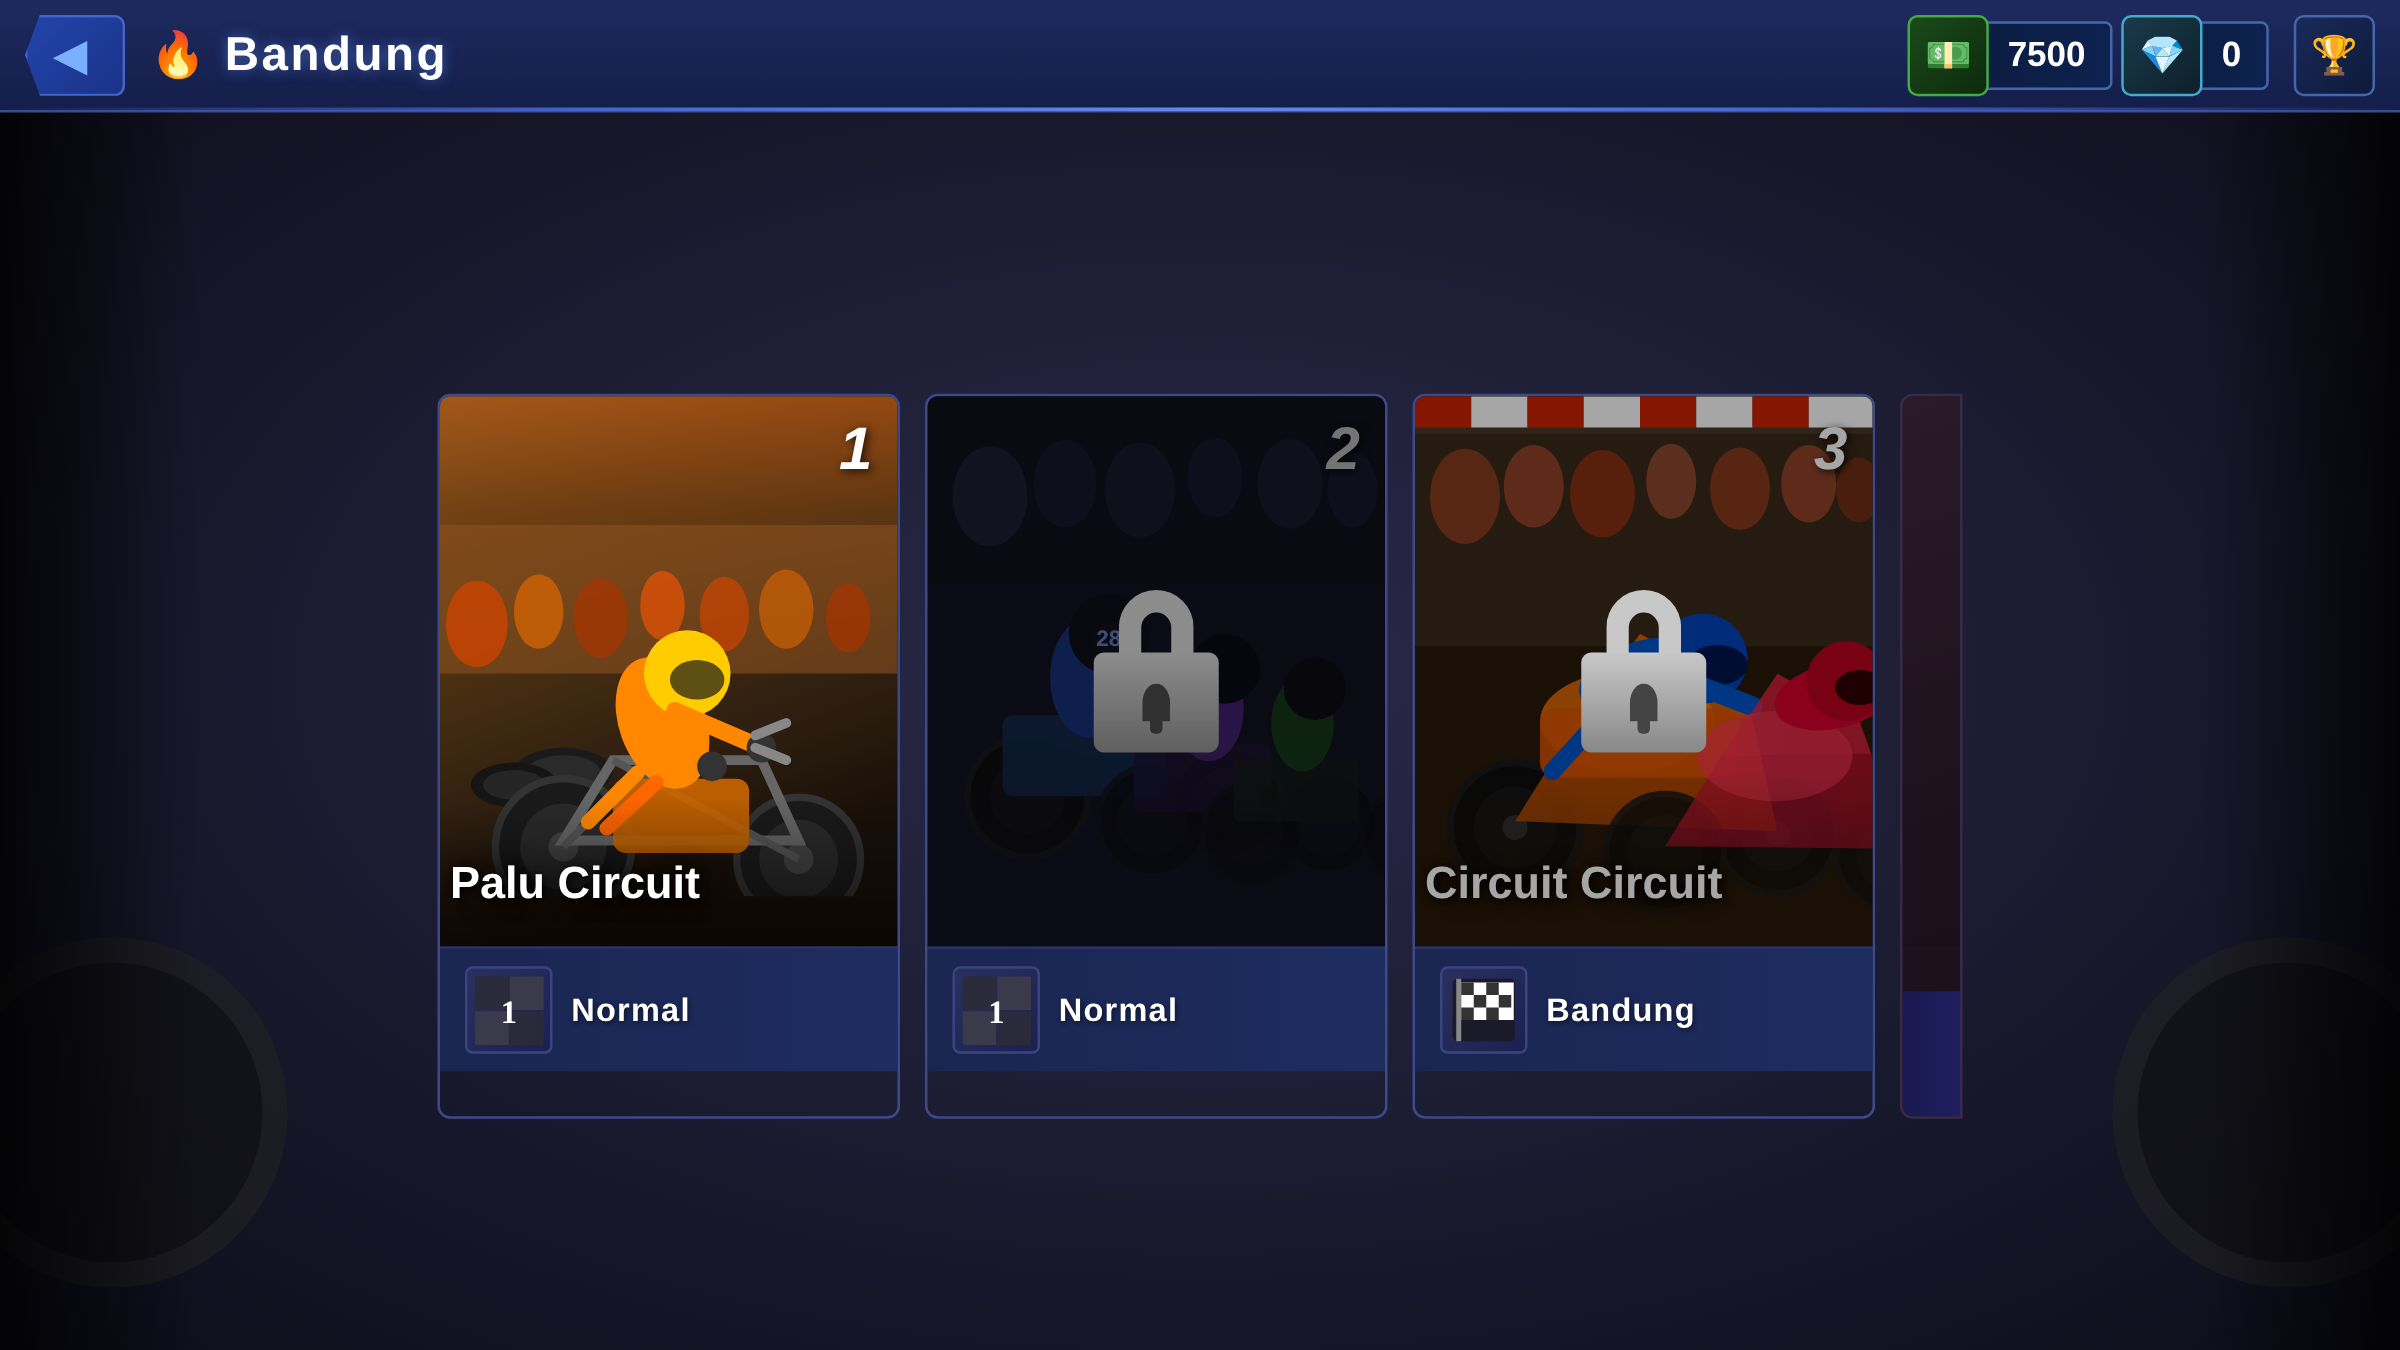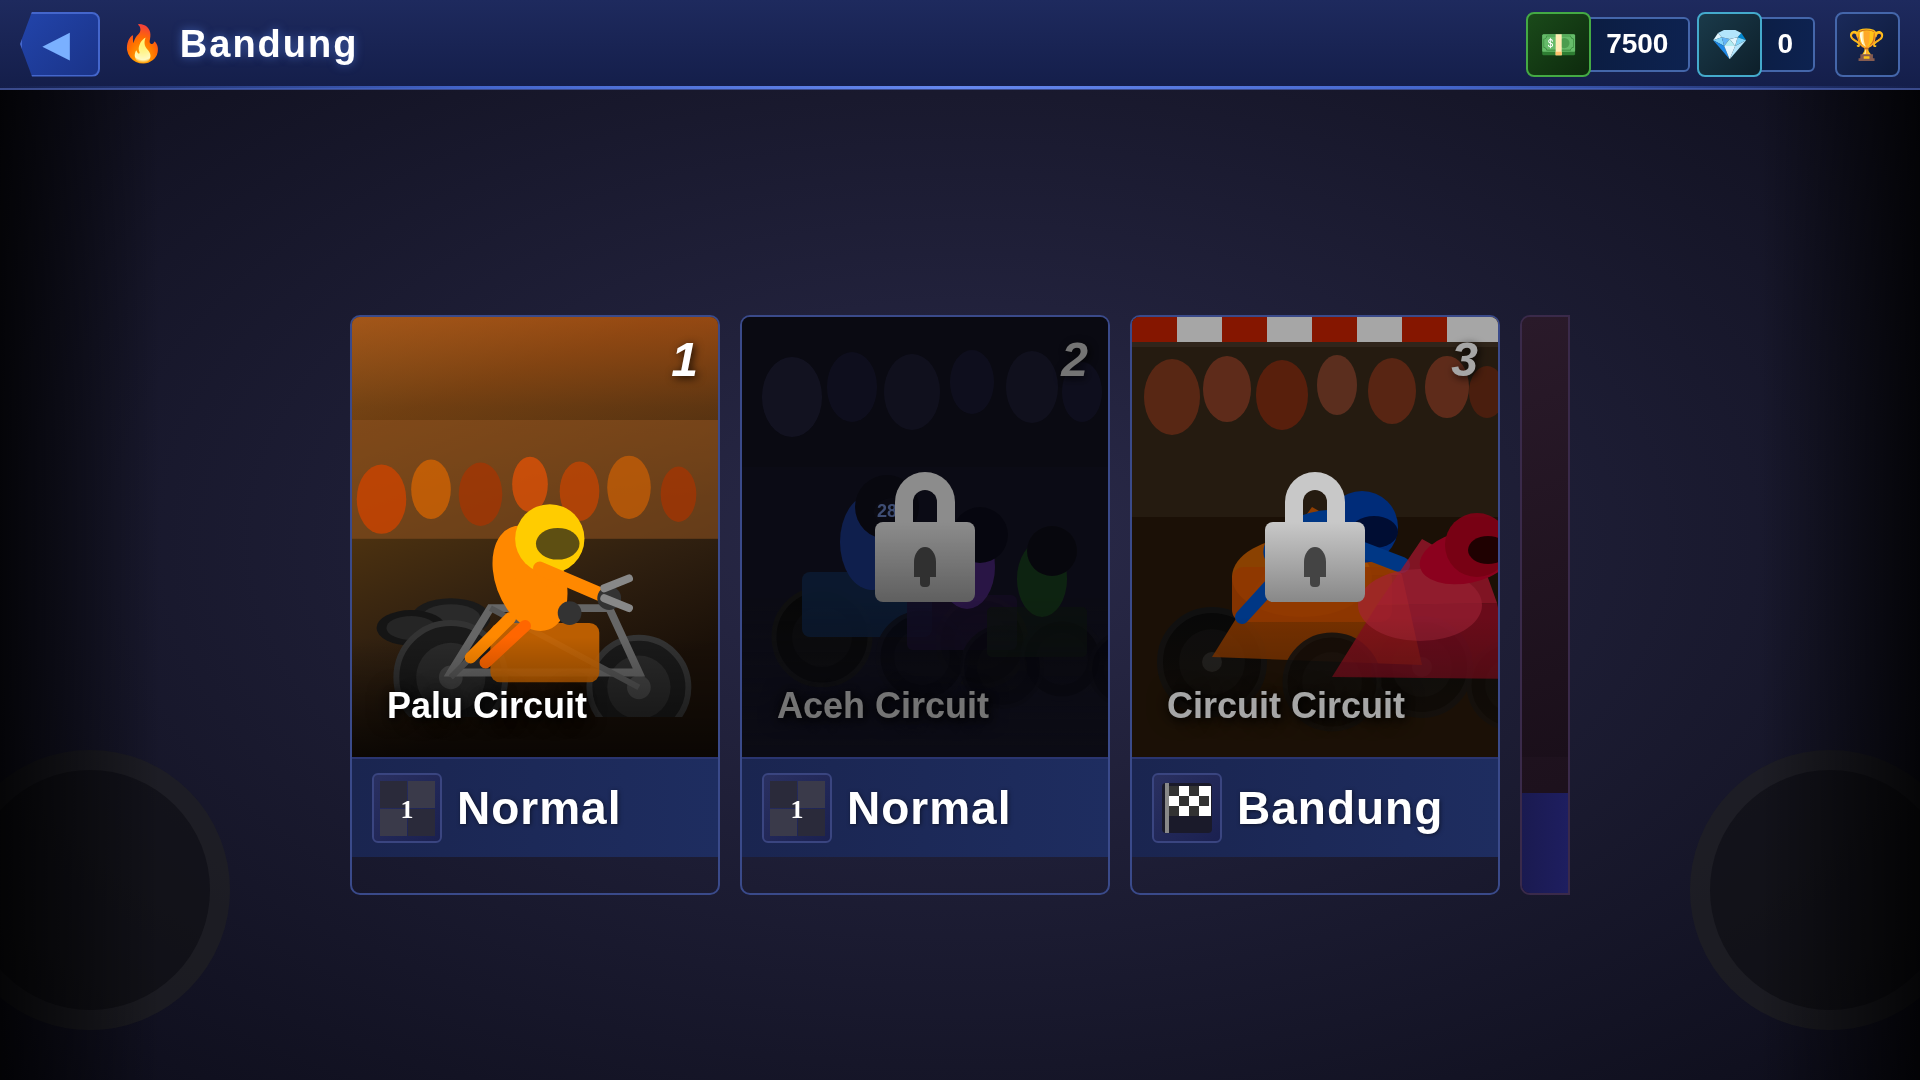--- a/index.html
+++ b/index.html
@@ -236,21 +236,21 @@
       font-size: 48px;
       font-weight: bold;
       text-shadow: 2px 2px 8px rgba(0,0,0,0.8);
       font-style: italic;
       z-index: 3;
     }
 
     .card-name {
       position: absolute;
       bottom: 30px;
-      left: 35px;
+      left: 8px;
       color: white;
       font-size: 36px;
       font-weight: bold;
       text-shadow: 2px 2px 8px rgba(0,0,0,0.9), 0 0 20px rgba(0,0,0,0.8);
       z-index: 3;
       font-family: 'Arial Black', Arial, sans-serif;
     }
 
     .lock-overlay {
       position: absolute;
@@ -331,21 +331,21 @@
       border-radius: 6px;
       display: flex;
       align-items: center;
       justify-content: center;
       font-size: 28px;
       flex-shrink: 0;
     }
 
     .mode-label {
       color: white;
-      font-size: 46px;
+      font-size: 26px;
       font-weight: bold;
       letter-spacing: 1px;
       text-shadow: 1px 1px 4px rgba(0,0,0,0.5);
     }
 
     
     .card-partial {
       width: 50px;
       height: 580px;
       background: linear-gradient(160deg, #2a1a2a 0%, #1a0f1a 100%);
@@ -610,21 +610,20 @@
       <div class="lock-overlay">
         <div class="lock-icon">
           <div class="lock-shackle"></div>
           <div class="lock-body">
             <div class="lock-keyhole"></div>
           </div>
         </div>
       </div>
       
       <span class="card-number">2</span>
-      <span class="card-name">Aceh Circuit</span>
     </div>
     <div class="card-footer">
       <div class="mode-icon">
         <svg width="55" height="55" viewBox="0 0 55 55">
           <rect x="0" y="0" width="27" height="27" fill="#2a2a3a"></rect>
           <rect x="28" y="0" width="27" height="27" fill="#3a3a4a"></rect>
           <rect x="0" y="28" width="27" height="27" fill="#3a3a4a"></rect>
           <rect x="28" y="28" width="27" height="27" fill="#2a2a3a"></rect>
           <text x="27" y="37" text-anchor="middle" fill="white" font-size="26" font-weight="bold" font-family="Arial Black">1</text>
         </svg>

